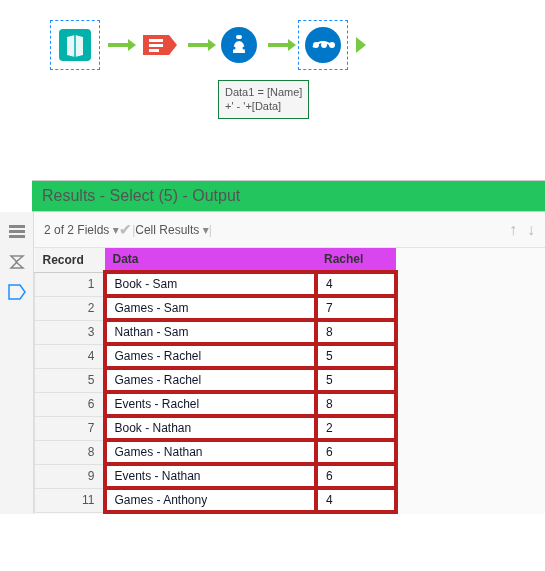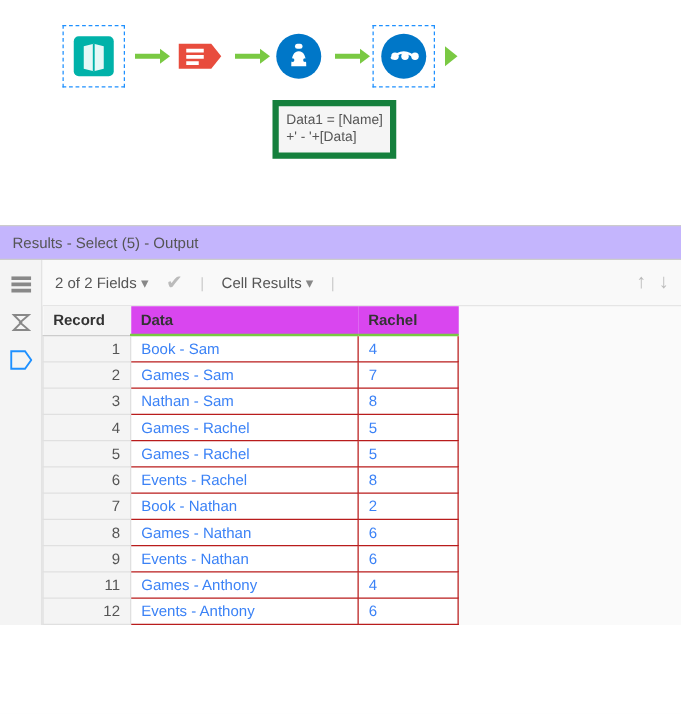--- a/index.html
+++ b/index.html
@@ -57,34 +57,35 @@
     width: 0; height: 0;
     border-left: 10px solid #7AC943;
     border-top: 8px solid transparent;
     border-bottom: 8px solid transparent;
   }
   .tooltip {
     position: absolute;
     top: 80px;
     left: 218px;
     background: #f5f5f5;
-    border: 5px solid #15803d;
+    border: 1px solid #15803d;
     padding: 4px 6px;
     font-size: 11px;
     color: #555;
     line-height: 1.3;
     white-space: pre;
   }
   .results-header {
-    background: #c4b5fd;
+    background: #22c55e;
     border-top: 1px solid #ccc;
     border-bottom: 1px solid #ccc;
     padding: 6px 10px;
     color: #555;
-    font-size: 12px;
+    font-size: 16px;
+    margin-left: 32px;
   }
   .results-body {
     display: flex;
     background: #fafafa;
   }
   .left-rail {
     width: 34px;
     background: #f4f4f4;
     border-right: 1px solid #ddd;
     display: flex;
@@ -98,53 +99,52 @@
     display:flex;align-items:center;justify-content:center;
     color:#777;
   }
   .rail-btn.active { color:#1E90FF; }
   .main {
     flex: 1;
   }
   .toolbar {
     display:flex;
     align-items:center;
-    gap: 14px;
     padding: 8px 10px;
     color:#555;
     border-bottom:1px solid #e5e5e5;
     background:#f9f9f9;
   }
   .toolbar .sep { color:#ccc; }
   .toolbar .arrow { color:#888; }
   .toolbar .nav { margin-left:auto; display:flex; gap:10px; color:#bbb; font-size:16px;}
   .check { color:#bbb; font-size:16px; }
   table.data {
     border-collapse: collapse;
-    width: 333px;
+    width: 364px;
   }
   table.data th {
     text-align:left;
     font-weight:600;
     font-size:12px;
     padding:4px 8px;
     background:#d946ef;
     border-bottom:2px solid #7AC943;
     color:#333;
   }
   table.data th.rec {
     border-bottom:1px solid #ccc;
     background:#f4f4f4;
     width:70px;
   }
   table.data td {
     padding:3px 8px;
-    border:1px solid #b91c1c;
+    border:4px solid #b91c1c;
     font-size:12px;
-    color:#3b82f6;
+    color:#0f172a;
     background:#fff;
   }
   table.data td.rec {
     text-align:right;
     background:#f4f4f4;
     color:#555;
     border:1px solid #e0e0e0;
   }
   table.data td.val { width:80px; }
 </style>
@@ -281,21 +281,16 @@
           <tr>
             <td class="rec">9</td>
             <td>Events - Nathan</td>
             <td class="val">6</td>
           </tr>
           <tr>
             <td class="rec">11</td>
             <td>Games - Anthony</td>
             <td class="val">4</td>
           </tr>
-          <tr>
-            <td class="rec">12</td>
-            <td>Events - Anthony</td>
-            <td class="val">6</td>
-          </tr>
         </tbody>
     </table>
   </div>
 </div>
 
 </body></html>

